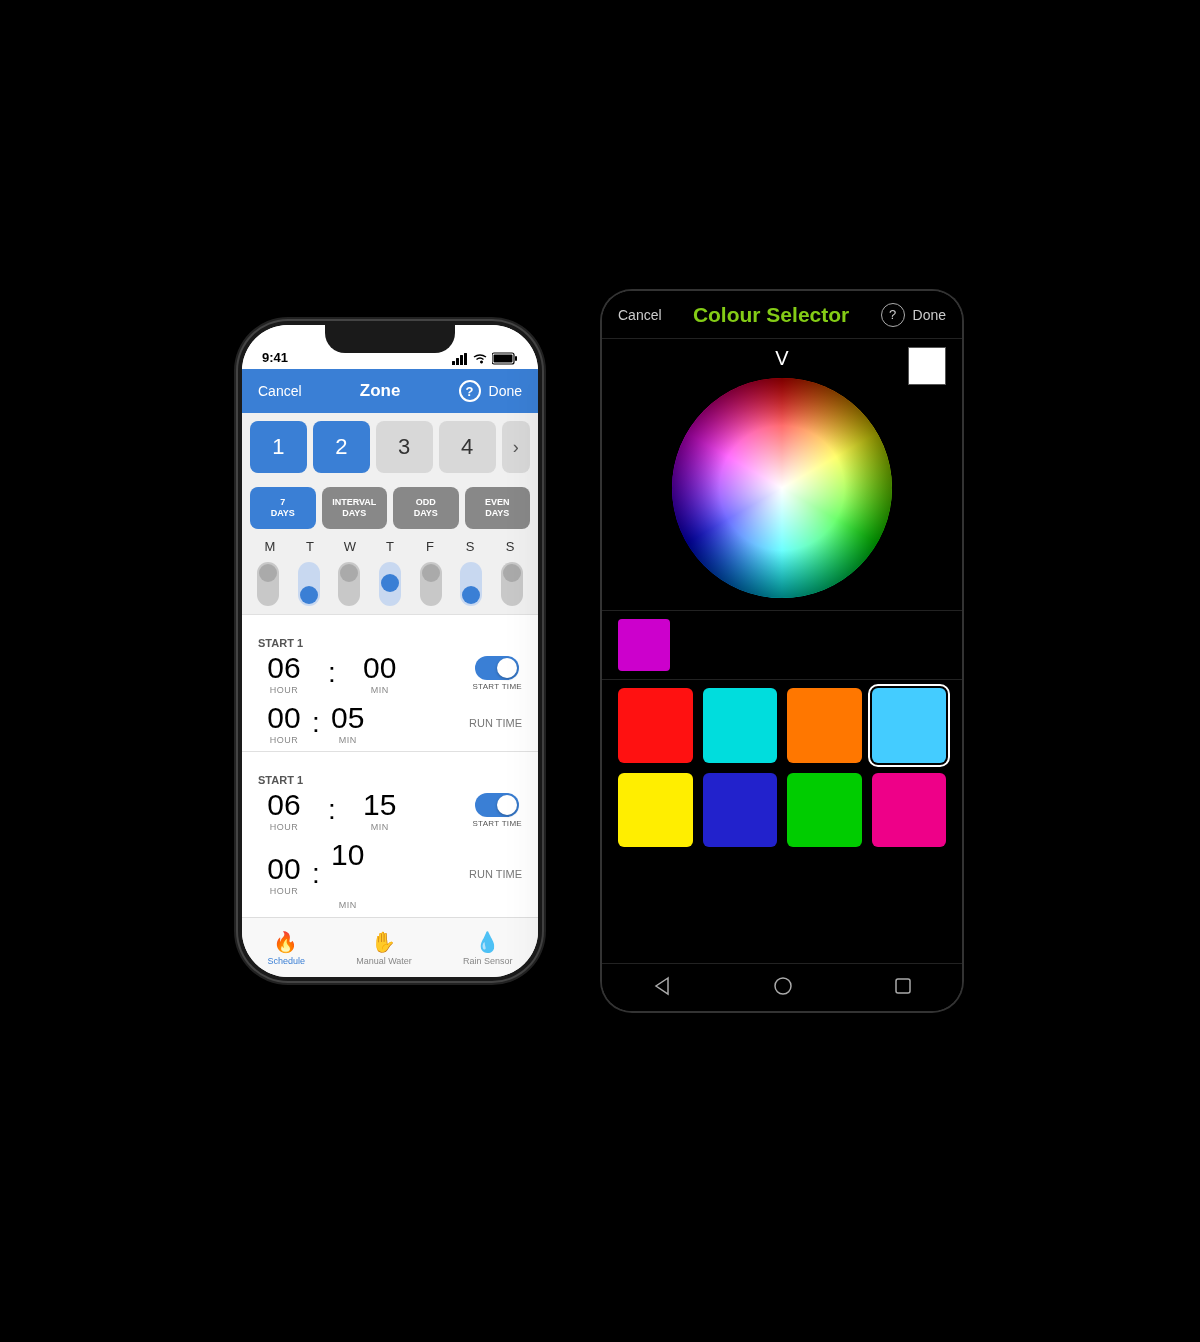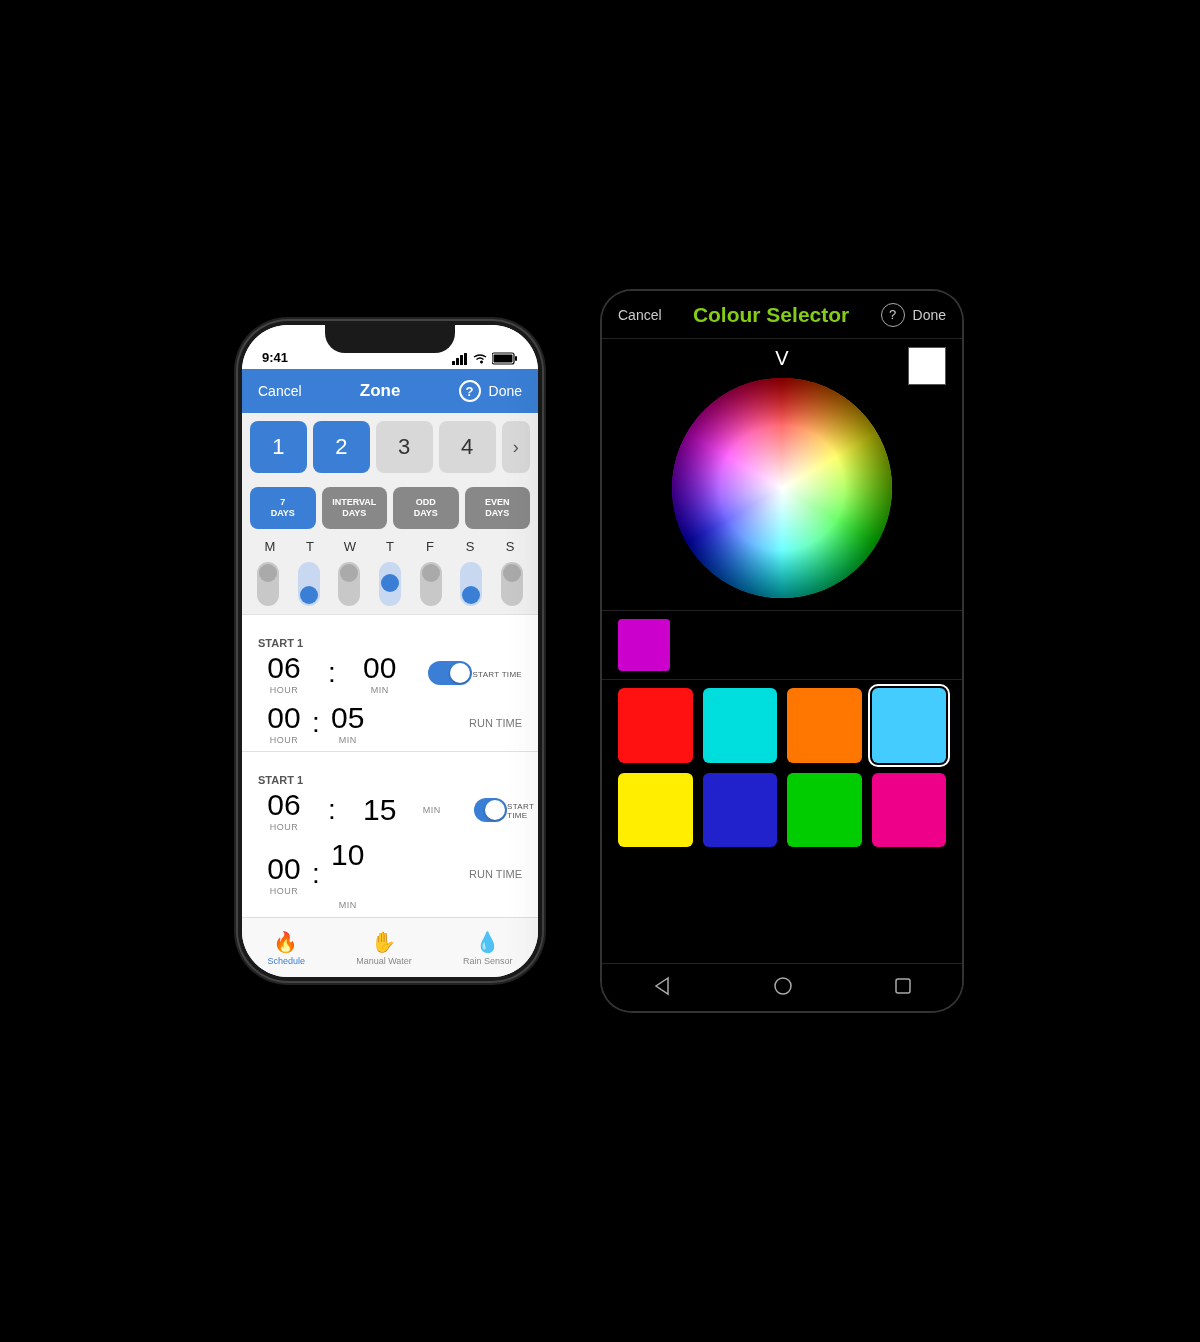--- a/index.html
+++ b/index.html
@@ -255,20 +255,21 @@
     .time-sublabel {
       font-size: 9px;
       color: #888;
       min-width: 52px;
       text-align: center;
       letter-spacing: 0.5px;
     }
     .start-time-toggle {
       margin-left: auto;
       display: flex;
+      flex-direction: column;
       align-items: center;
     }
     .toggle-switch {
       width: 44px;
       height: 24px;
       background: #3a7fd5;
       border-radius: 12px;
       position: relative;
       cursor: pointer;
     }
@@ -625,21 +626,21 @@
         <div class="schedule-divider"></div>
 
         <div class="start-section">
           <div class="start-label">START 1</div>
           <div class="time-row">
             <div style="display:flex;flex-direction:column;align-items:center;">
               <span class="time-value">06</span>
               <span class="time-sublabel">HOUR</span>
             </div>
             <span class="time-colon"> : </span>
-            <div style="display:flex;flex-direction:row;align-items:center;">
+            <div style="display:flex;flex-direction:column;align-items:center;">
               <span class="time-value">15</span>
               <span class="time-sublabel">MIN</span>
             </div>
             <div class="start-time-toggle">
               <div class="toggle-switch">
                 <div class="toggle-switch-knob"></div>
               </div>
               <span class="toggle-label">START TIME</span>
             </div>
           </div>

